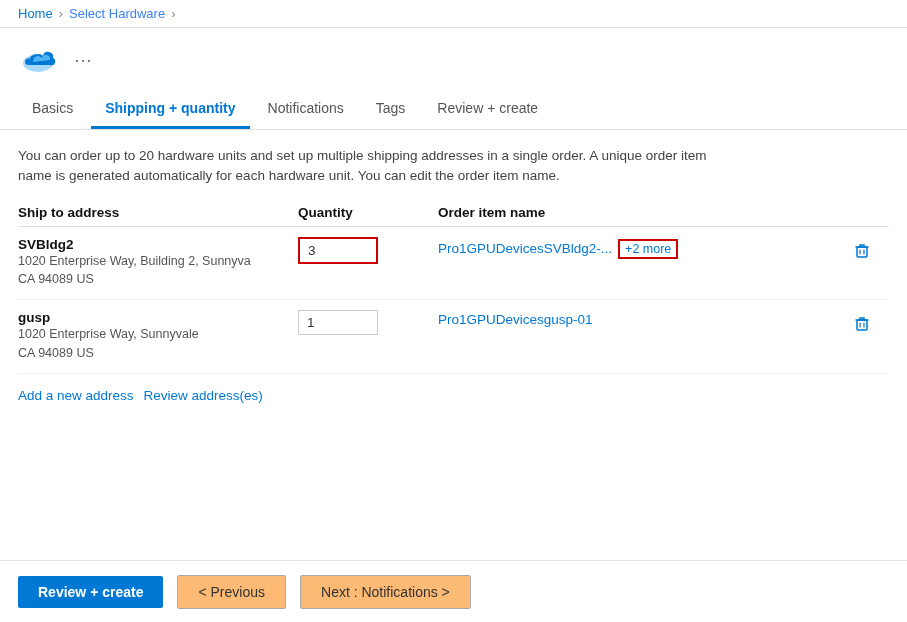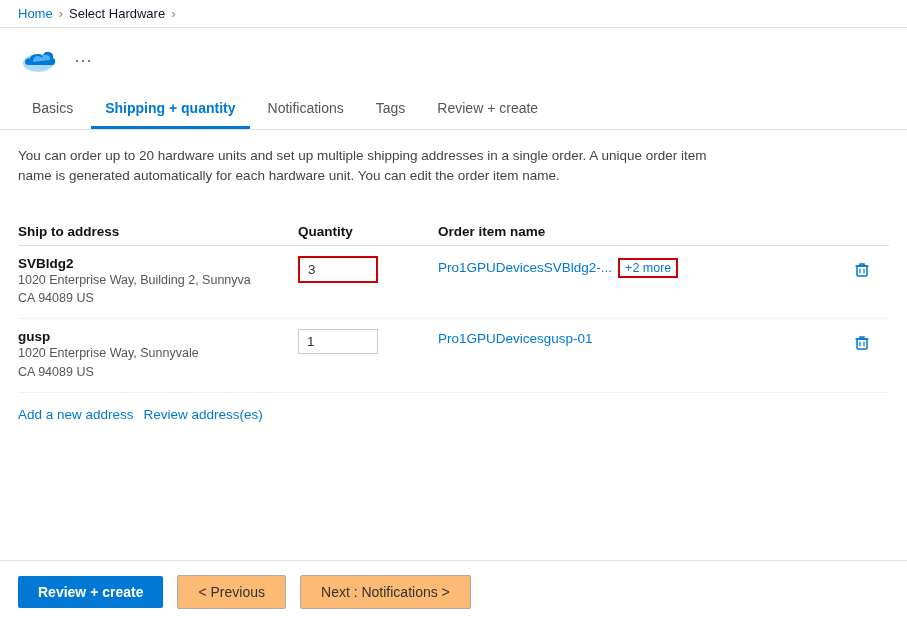--- a/index.html
+++ b/index.html
@@ -76,21 +76,21 @@
     }
 
     
     .content {
       padding: 16px 18px;
     }
     .description {
       font-size: 13.5px;
       color: #444;
       line-height: 1.5;
-      margin-bottom: 31px;
+      margin-bottom: 12px;
       max-width: 720px;
     }
 
     
     .table-header {
       display: grid;
       grid-template-columns: 280px 140px 1fr 40px;
       padding: 6px 0;
       border-bottom: 1px solid #e0e0e0;
       font-weight: 600;
@@ -215,21 +215,21 @@
       cursor: pointer;
       border-radius: 2px;
     }
   </style>
 </head>
 <body>
 
 <div class="top-bar">
   <a>Home</a>
   <span class="separator">›</span>
-  <a style="color:#0f172a">Select Hardware</a>
+  <a style="color:#3b82f6">Select Hardware</a>
   <span class="separator">›</span>
 </div>
 
 <div class="header">
   <div class="header-icon">
     <svg viewBox="0 0 38 38" xmlns="http://www.w3.org/2000/svg">
       <ellipse cx="19" cy="22" rx="15" ry="9" fill="#50b3f5" opacity="0.5"></ellipse>
       <path d="M10 21 Q10 13 19 13 Q22 13 24 15 Q25 10 30 11 Q35 12 34 17 Q37 18 36 22 Q35 25 31 24 L10 24 Q6 24 6 21 Q6 18 10 17 Z" fill="#0078d4"></path>
       <path d="M14 21 Q14 15 19 15 Q21 15 23 17 Q24 13 28 14 Q32 15 31 19 L14 21 Z" fill="#50b3f5"></path>
     </svg>

